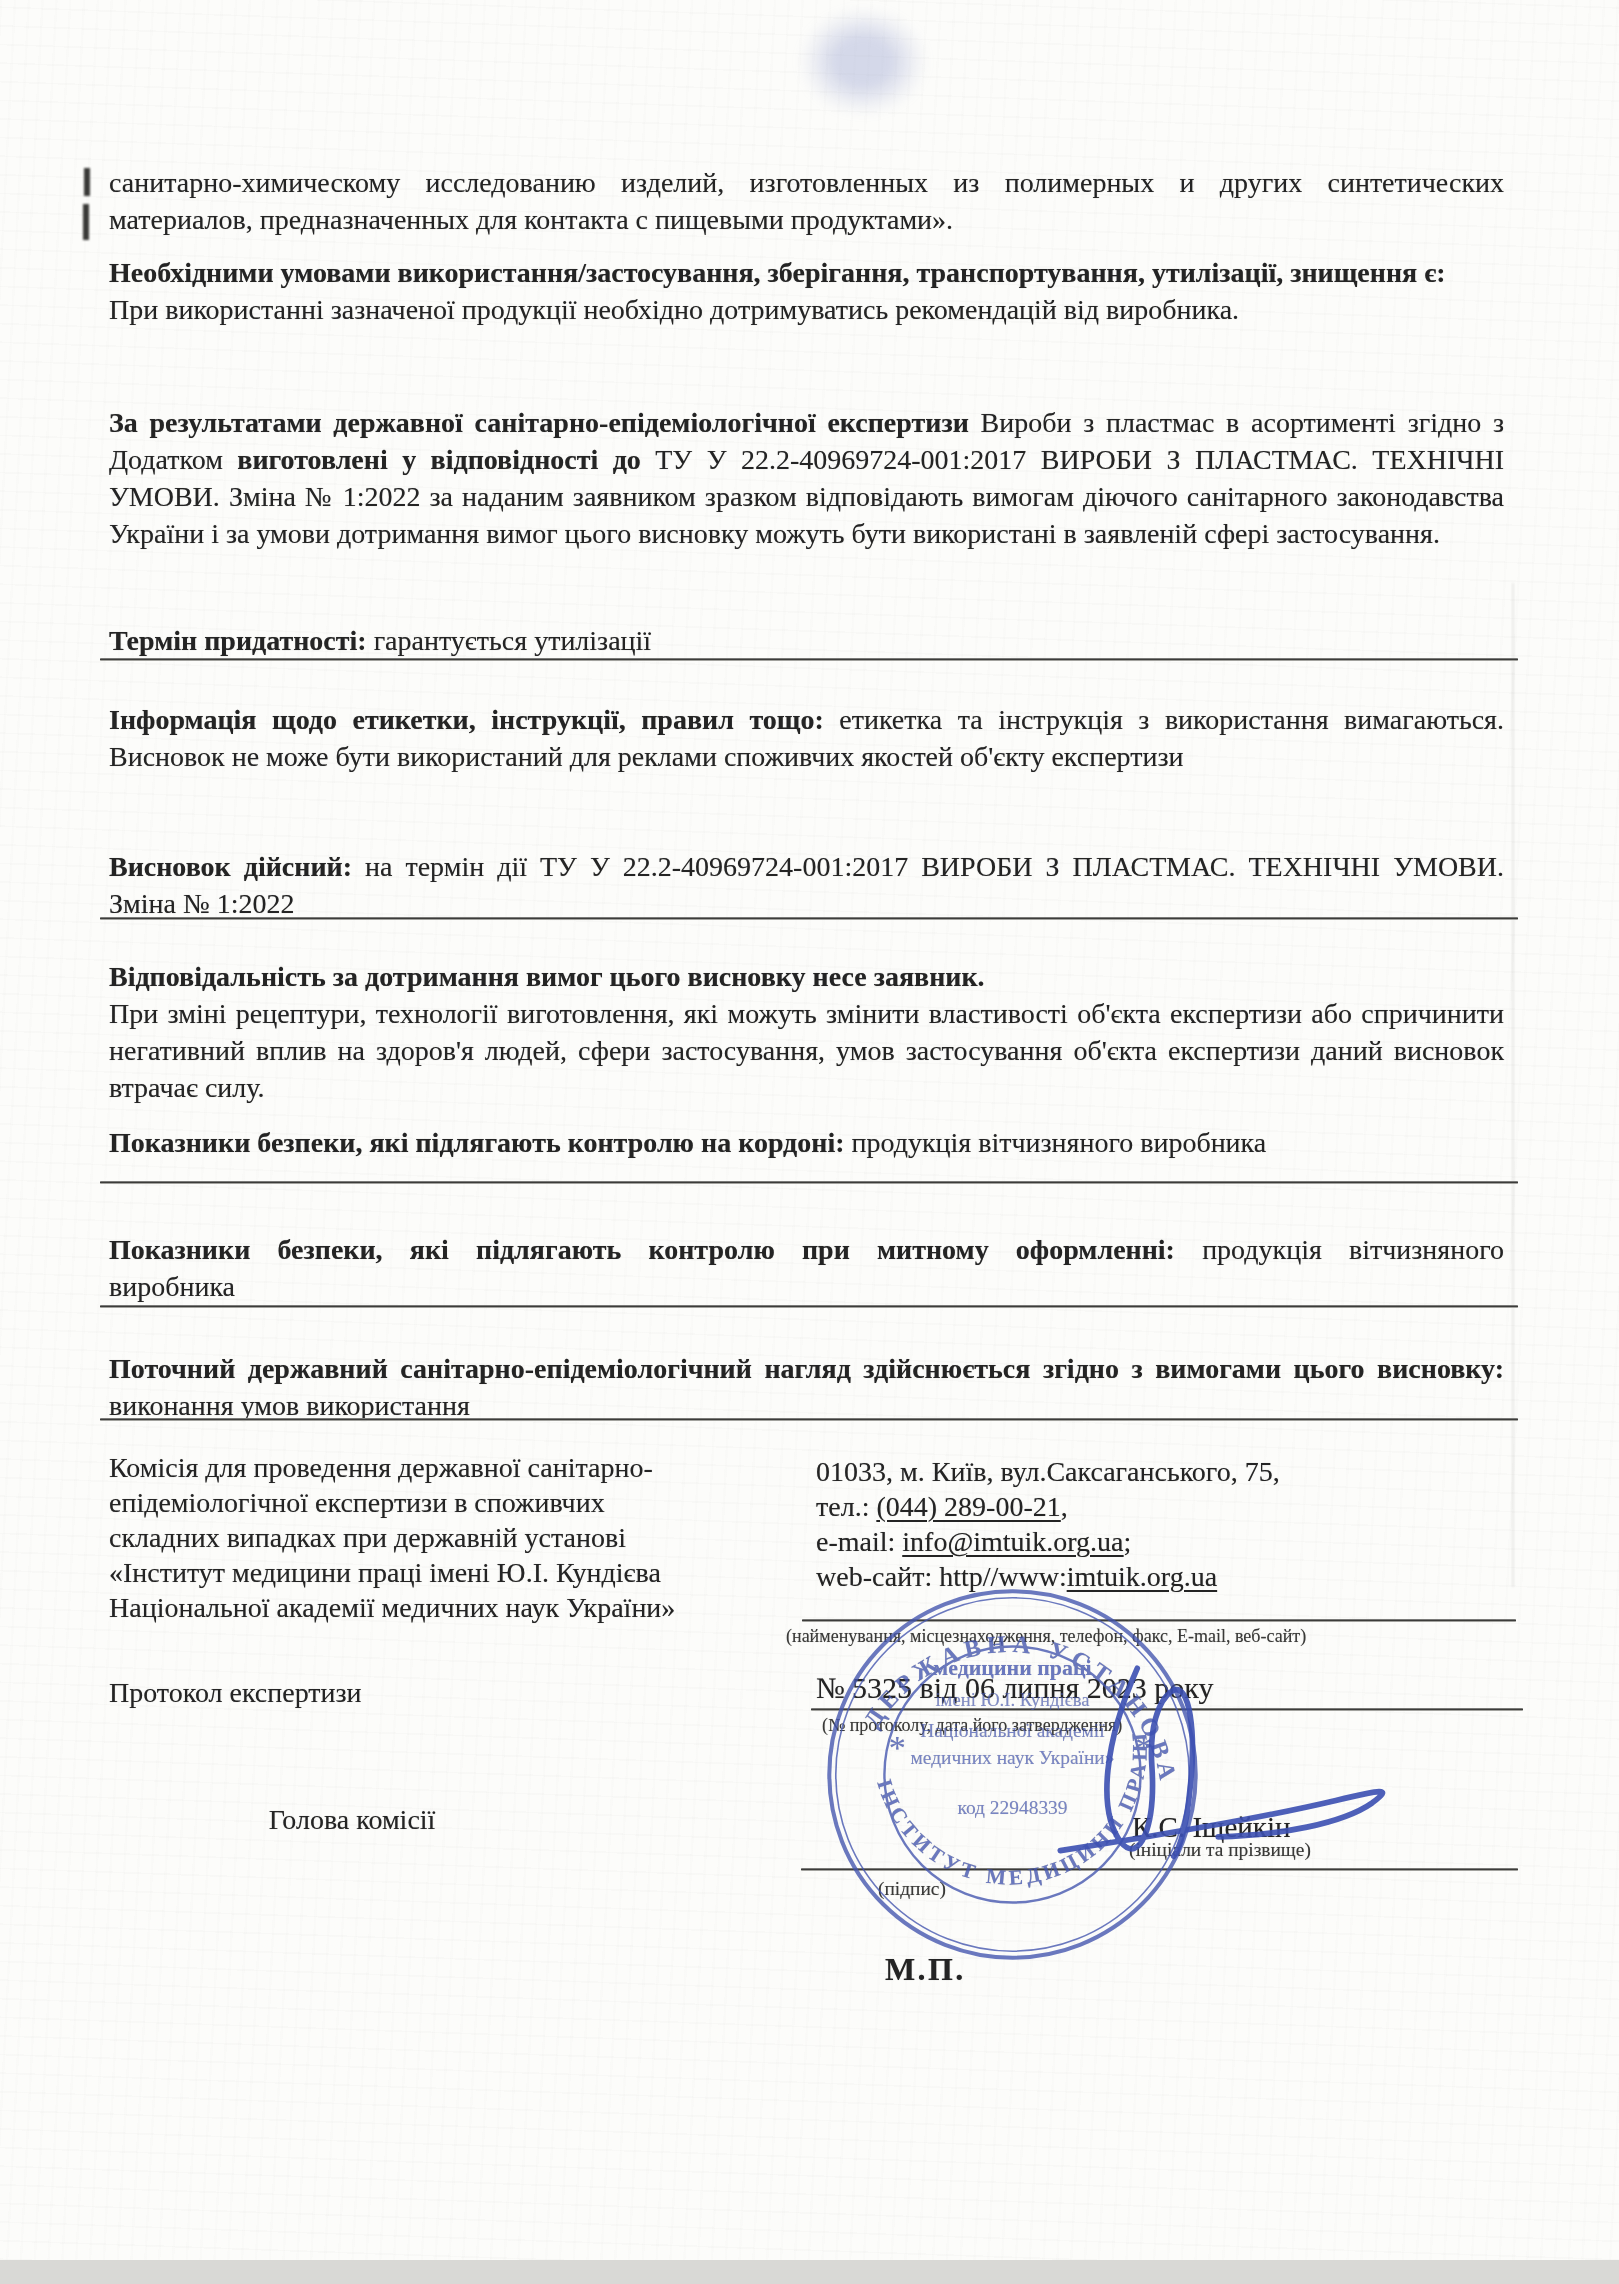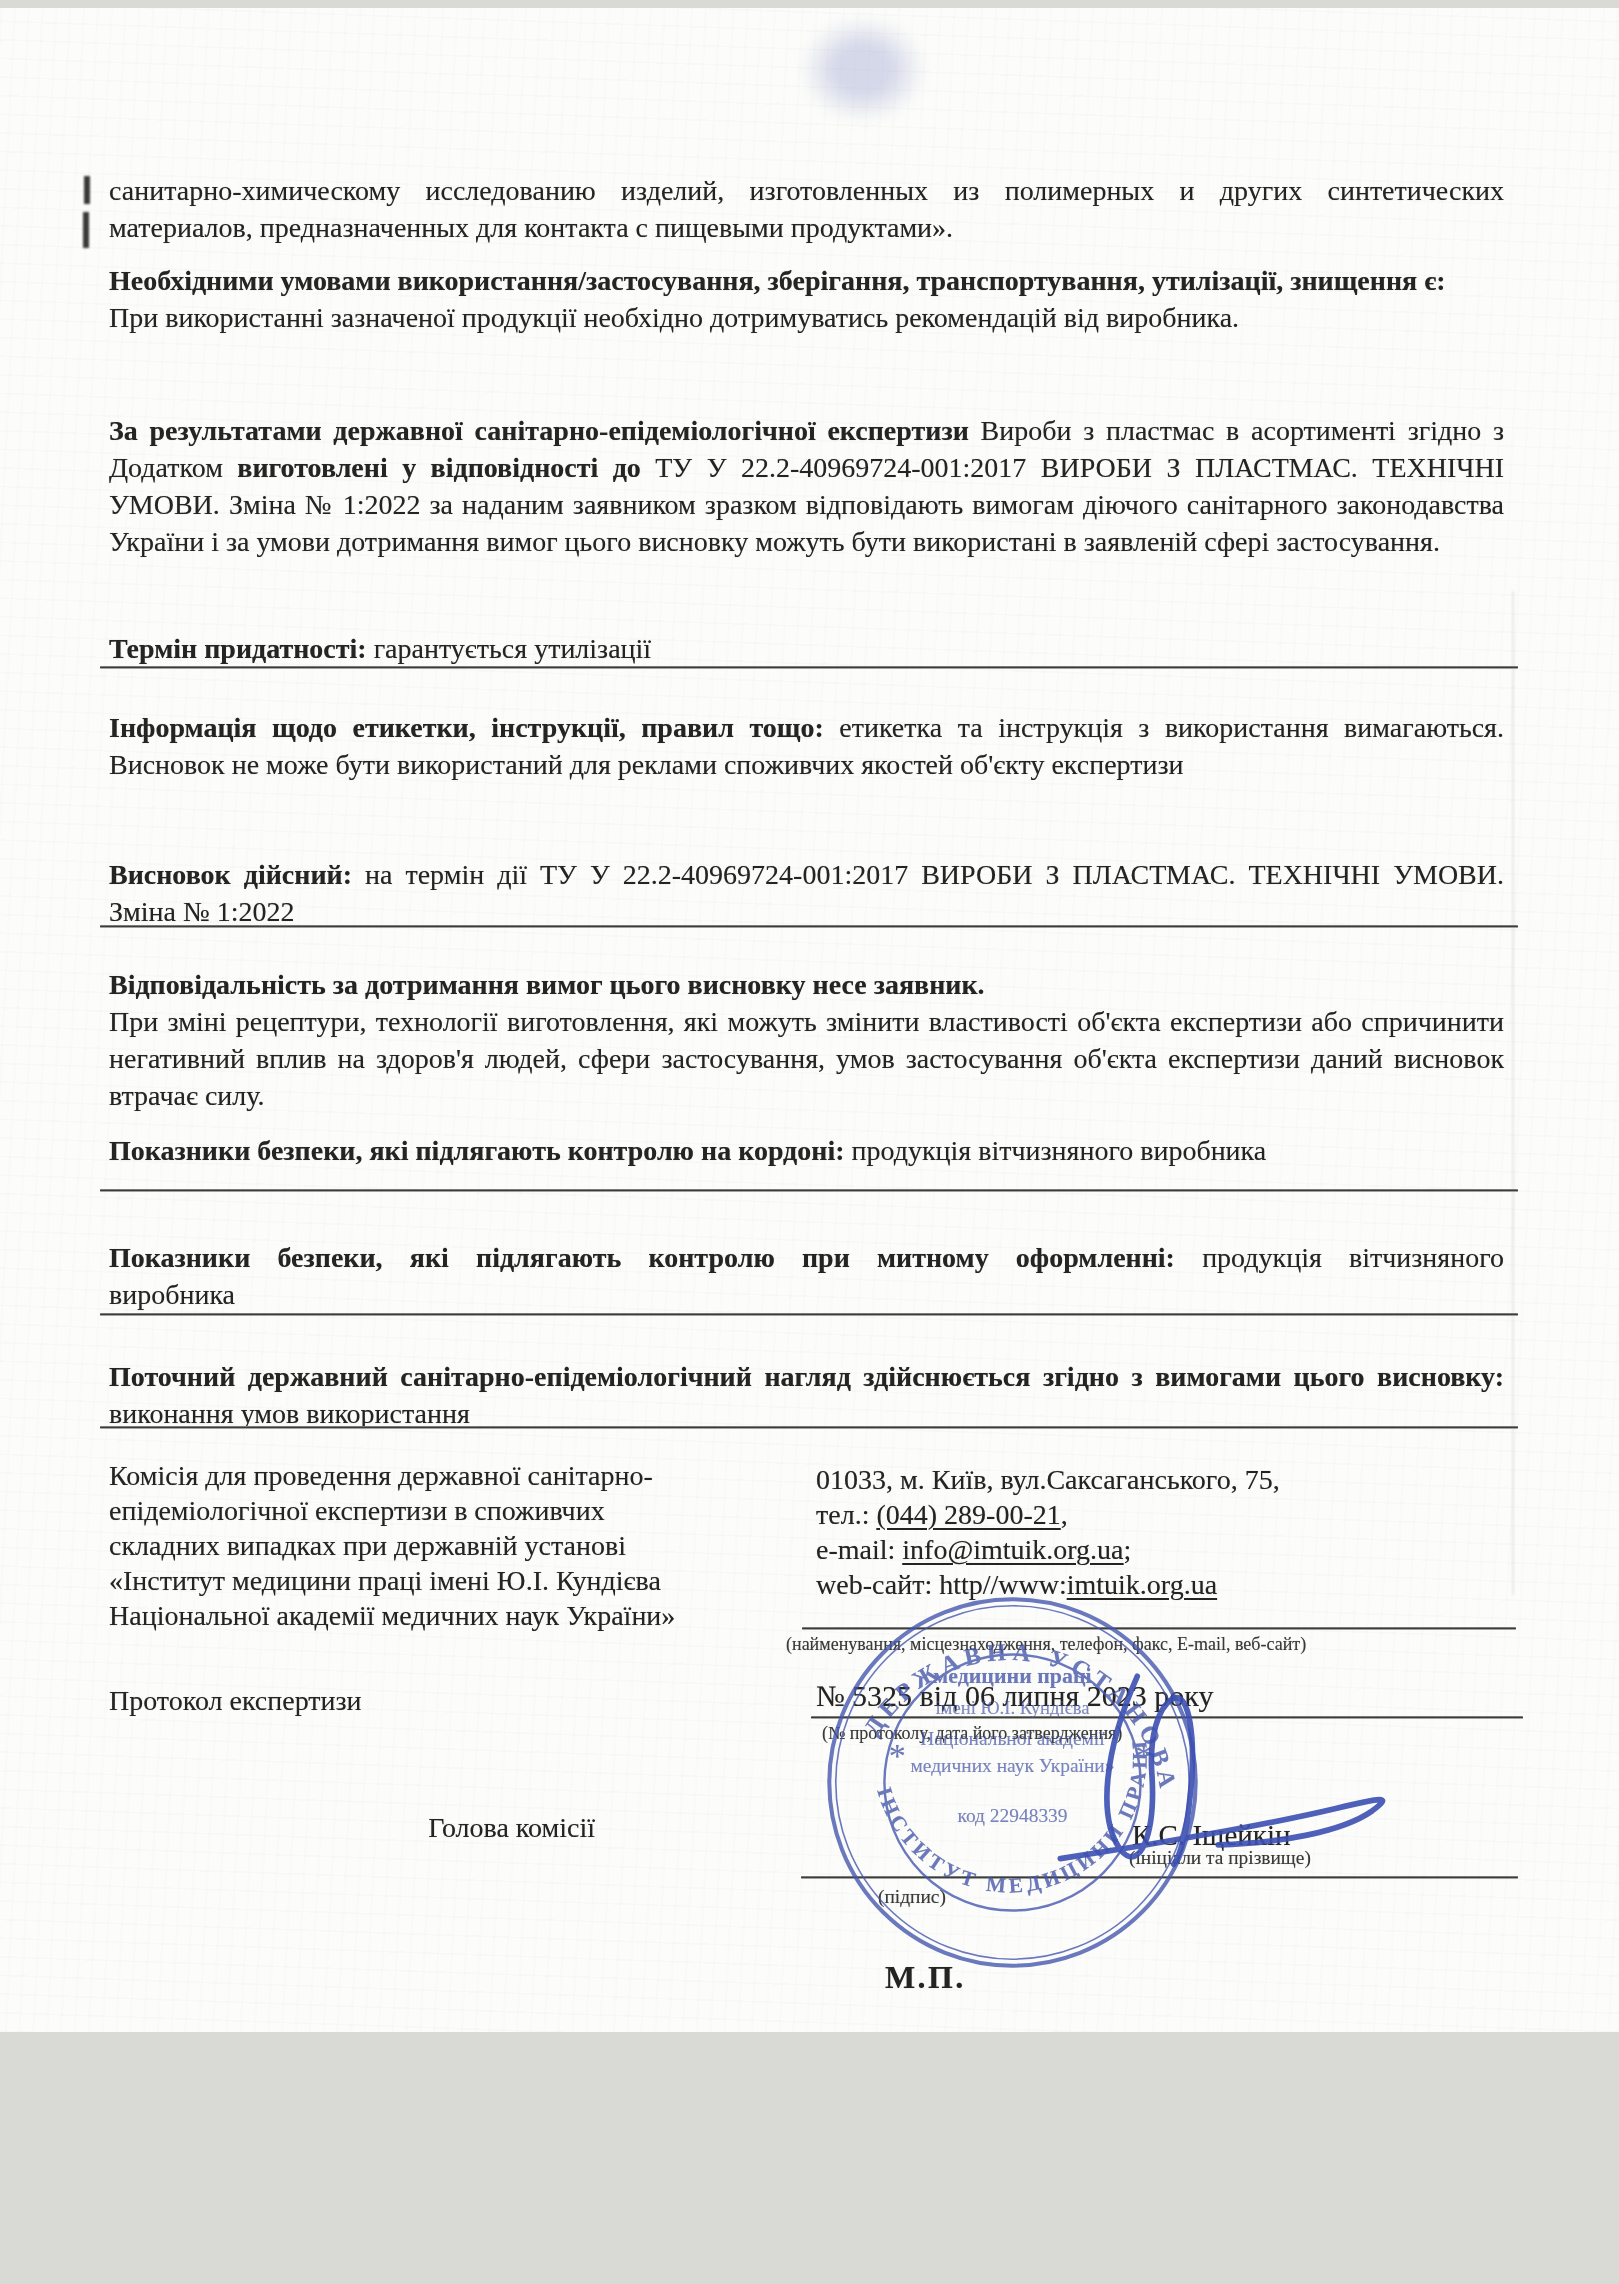--- a/index.html
+++ b/index.html
@@ -1,17 +1,17 @@
 <!DOCTYPE html>
 <html style="font-size:13px"><head>
 <meta charset="utf-8">
 <style>
   html,body { margin:0; padding:0; background:#d9d9d6; }
   .page {
-    position:relative; width:1619px; height:2024px; margin:8px auto;
+    position:relative; width:1619px; height:2260px; margin:0 auto;
     background:#fcfcfa;
     background-image:
       repeating-linear-gradient(93deg, rgba(60,60,55,0.012) 0 2.4px, transparent 2.4px 13.8px),
       repeating-linear-gradient(2deg, rgba(60,60,55,0.018) 0 1.6px, transparent 1.6px 18.6px);
     font-family:"Liberation Serif","DejaVu Serif",serif;
     color:#242424;
     text-shadow:0 0 0.8px rgba(30,30,30,0.38);
     overflow:hidden;
   }
   .block {
@@ -120,21 +120,21 @@
     <span class="line"><span>web-сайт: </span><span>http//www:</span><span class="ul">imtuik.org.ua</span></span>
   </div>
   <div class="rule" style="top:1619px; left:802px; width:714px;"></div>
   <div class="cap" style="left:786px; top:1626px;">(найменування, місцезнаходження, телефон, факс, E-mail, веб-сайт)</div>
 
   <div class="block" style="top:1674px; width:486px; text-align:left;">Протокол експертизи</div>
   <div class="block protonum colright" style="top:1669px;">№ 5325 від 06 липня 2023 року</div>
   <div class="rule" style="top:1708px; left:811px; width:712px;"></div>
   <div class="cap" style="left:822px; top:1715px;">(№ протоколу, дата його затвердження)</div>
 
-  <div class="block" style="top:1801px; width:486px; text-align:right;">Голова комісії</div>
+  <div class="block" style="top:1801px; width:486px; text-align:center;">Голова комісії</div>
   <div class="block name" style="top:1809px; left:1132px; width:389px; text-align:left;">К.С. Іщейкін</div>
   <div class="rule" style="top:1868px; left:801px; width:717px;"></div>
   <div class="cap cap2" style="left:878px; top:1878px;">(підпис)</div>
   <div class="cap cap2" style="left:1129px; top:1839px;text-align:right;">(ініціали та прізвище)</div>
   <div class="mp" style="left:885px; top:1951px;">М.П.</div>
 
   <svg class="stamp-wrap" viewBox="0 0 470 470">
     <g stroke="#4254ae" fill="none">
       <circle cx="235" cy="235" r="226" stroke-width="5"></circle>
       <circle cx="235" cy="235" r="218" stroke-width="2"></circle>

